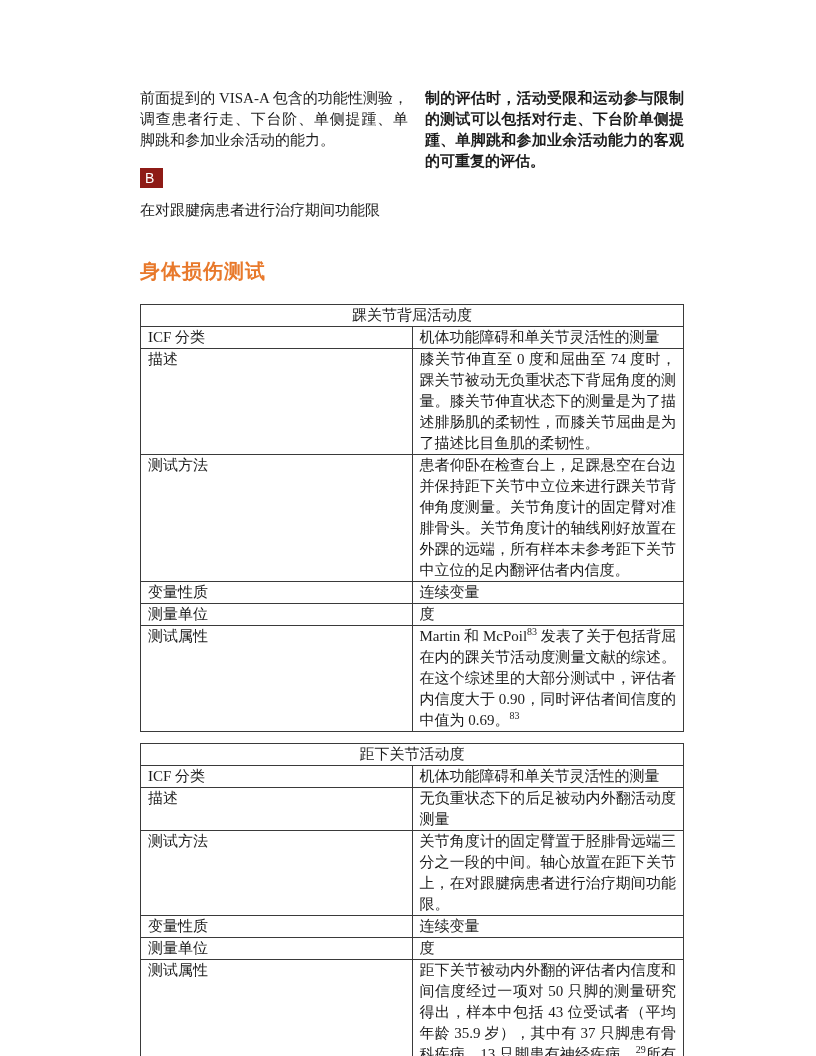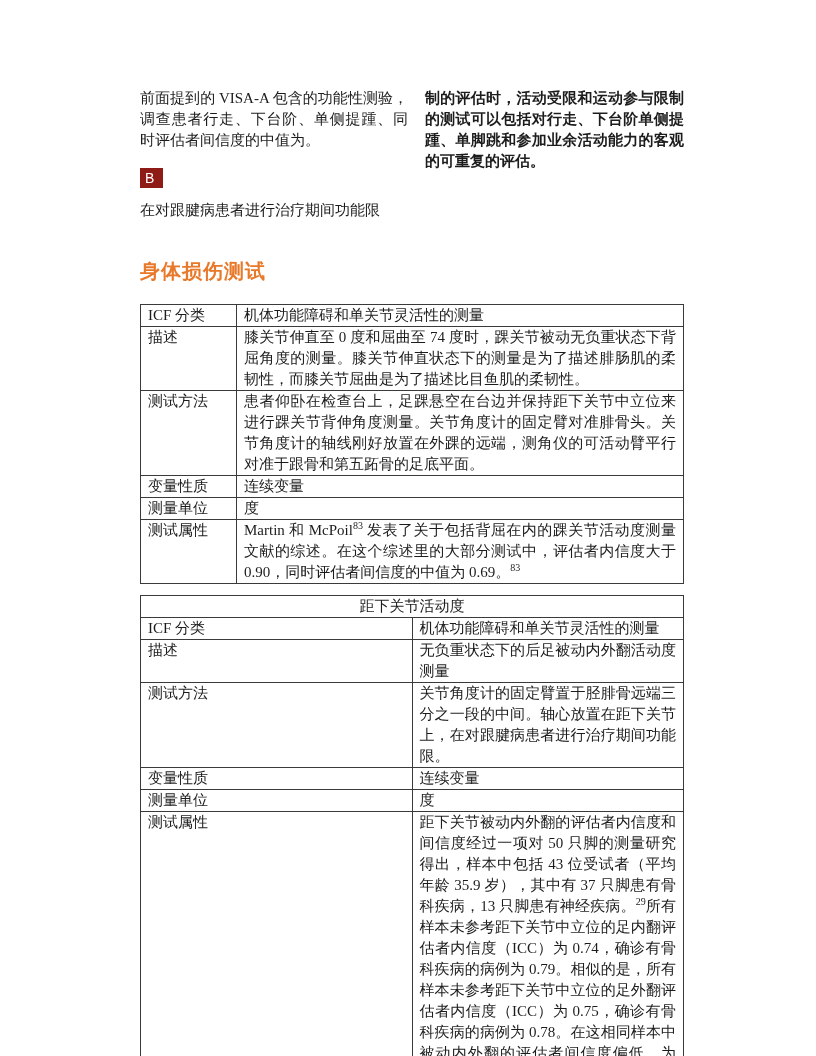--- a/index.html
+++ b/index.html
@@ -77,44 +77,47 @@
   }
 </style>
 </head>
 <body>
 
 <div class="page">
   <div class="content">
 
     <div class="intro">
       <div class="col-left">
-        <p class="body-text">前面提到的 VISA-A 包含的功能性测验，调查患者行走、下台阶、单侧提踵、同时评估者间信度的中值为。</p>
+        <p class="body-text">前面提到的 VISA-A 包含的功能性测验，调查患者行走、下台阶、单侧提踵、单脚跳和参加业余活动的能力。</p>
         <div class="grade-badge">B</div>
         <p class="body-text para-2">在对跟腱病患者进行治疗期间功能限</p>
       </div>
       <div class="col-right">
         <p class="body-text">制的评估时，活动受限和运动参与限制的测试可以包括对行走、下台阶单侧提踵、单脚跳和参加业余活动能力的客观的可重复的评估。</p>
       </div>
     </div>
 
     <h2 class="section-heading">身体损伤测试</h2>
 
     <table class="info-table table-1">
       <tbody>
+        <tr>
+          <td class="title-cell" colspan="2">踝关节背屈活动度</td>
+        </tr>
       <tr>
             <td class="label-cell">ICF 分类</td>
             <td class="content-cell">机体功能障碍和单关节灵活性的测量</td>
           </tr>
           <tr>
             <td class="label-cell">描述</td>
             <td class="content-cell">膝关节伸直至 0 度和屈曲至 74 度时，踝关节被动无负重状态下背屈角度的测量。膝关节伸直状态下的测量是为了描述腓肠肌的柔韧性，而膝关节屈曲是为了描述比目鱼肌的柔韧性。</td>
           </tr>
           <tr>
             <td class="label-cell">测试方法</td>
-            <td class="content-cell">患者仰卧在检查台上，足踝悬空在台边并保持距下关节中立位来进行踝关节背伸角度测量。关节角度计的固定臂对准腓骨头。关节角度计的轴线刚好放置在外踝的远端，测角仪的可活动臂平行对准于跟骨和第五跖骨的足底平面。</td>
+            <td class="content-cell">患者仰卧在检查台上，足踝悬空在台边并保持距下关节中立位来进行踝关节背伸角度测量。关节角度计的固定臂对准腓骨头。关节角度计的轴线刚好放置在外踝的远端，所有样本未参考距下关节中立位的足内翻评估者内信度。</td>
           </tr>
           <tr>
             <td class="label-cell">变量性质</td>
             <td class="content-cell">连续变量</td>
           </tr>
           <tr>
             <td class="label-cell">测量单位</td>
             <td class="content-cell">度</td>
           </tr>
           <tr>

